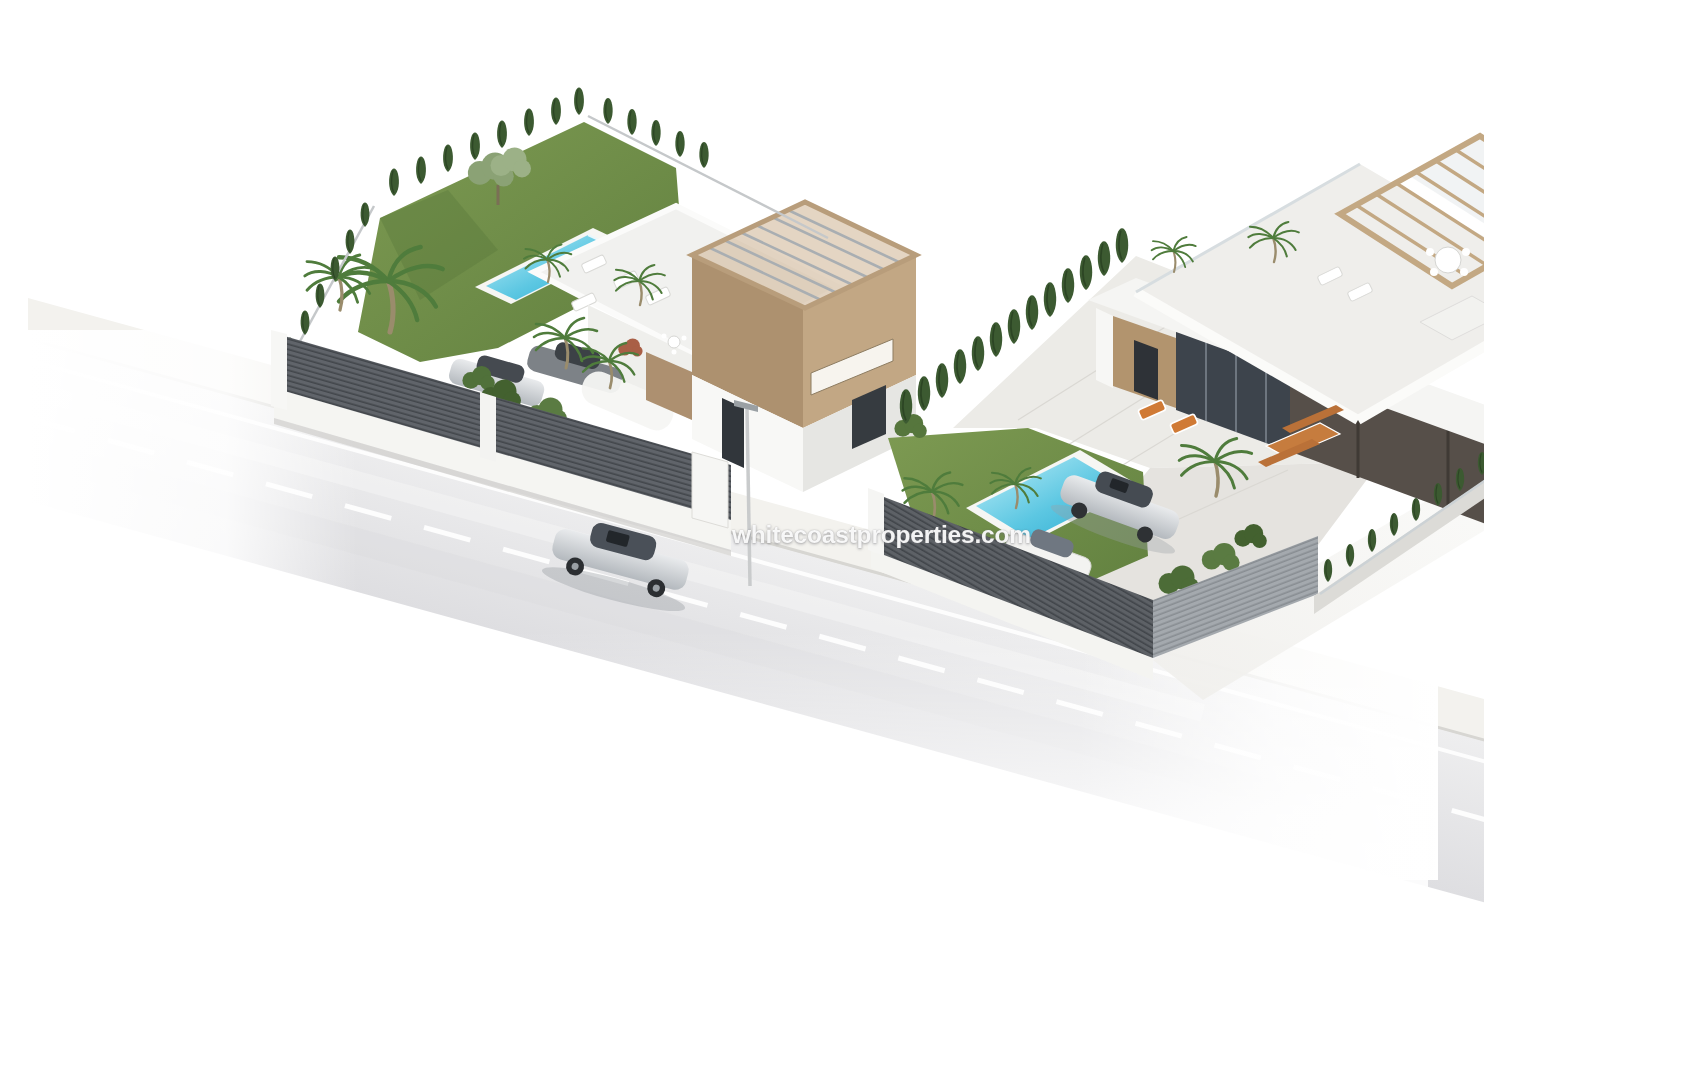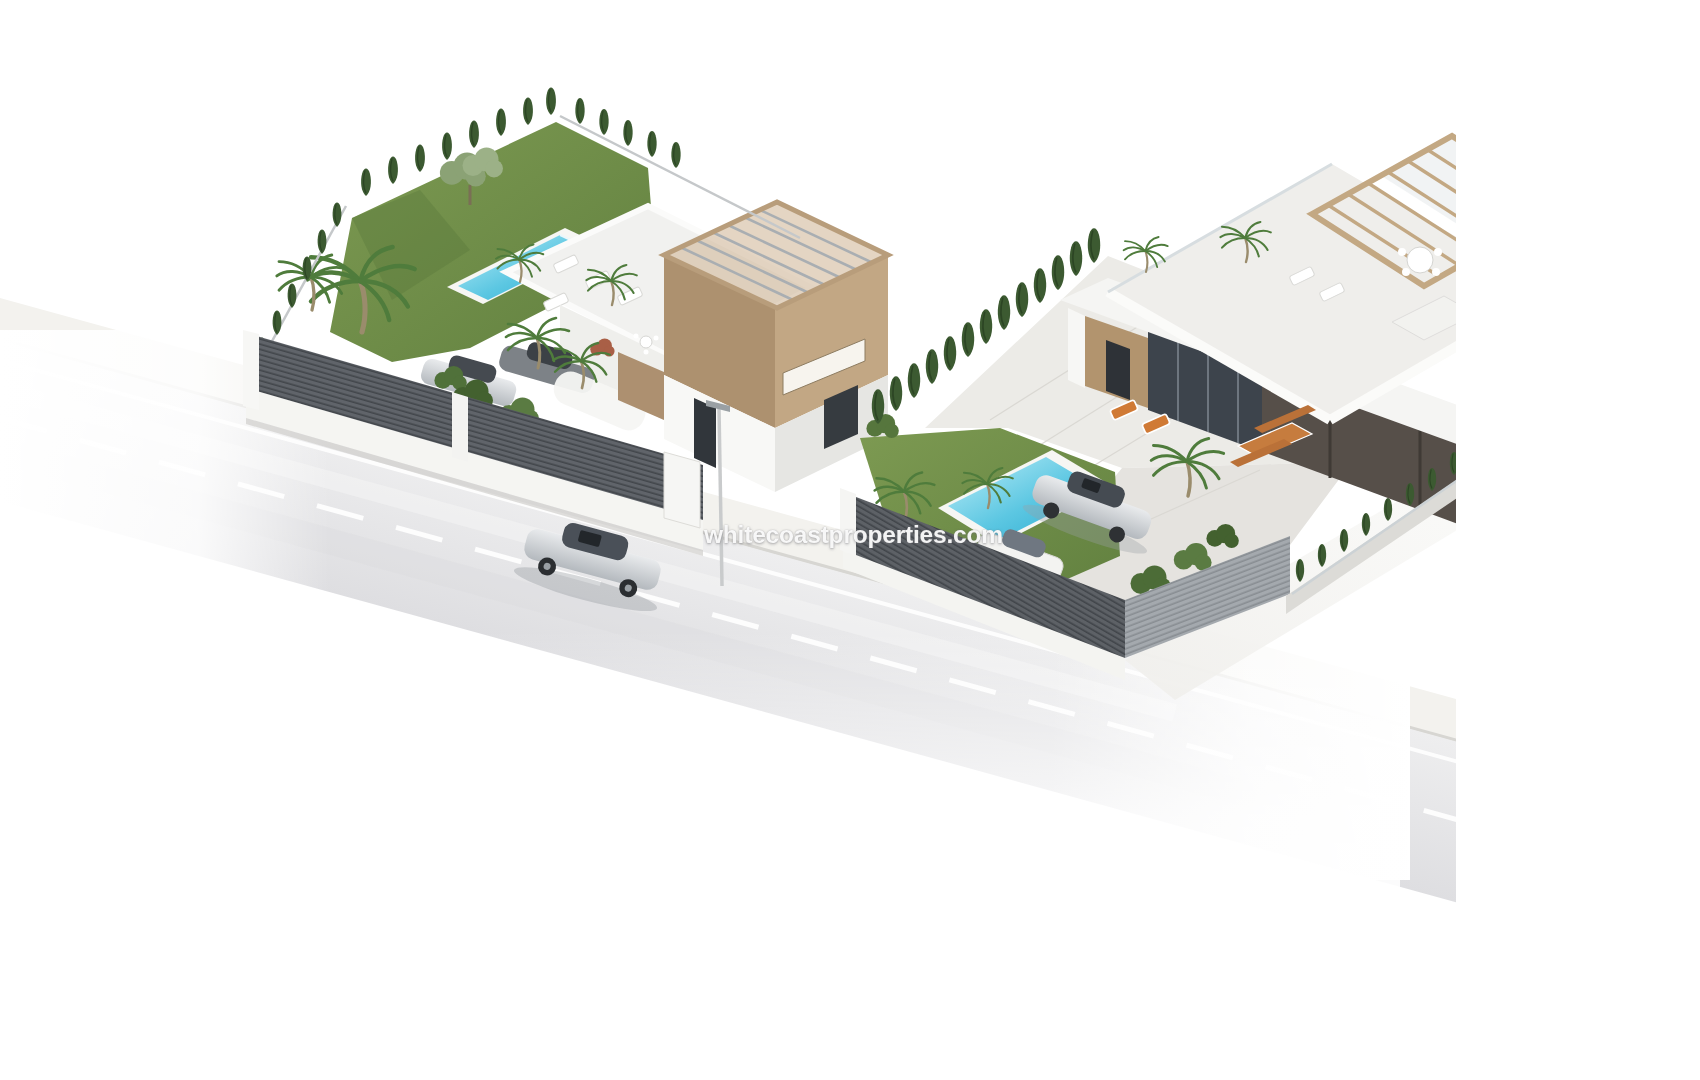--- a/index.html
+++ b/index.html
@@ -1,17 +1,17 @@
 <!DOCTYPE html>
 <html style="--background: #ffffff; --sidewalk: #f3f2ee; --road_light: #ededef; --road_dark: #dfdfe2; --lane_marking: #ffffff; --lawn: #73914a; --lawn_dark: #5d7b3b; --cypress: #3c5a31; --pool_water: #2fb3d8; --pool_water_light: #bfeef8; --pool_deck: #f6f6f3; --fence_dark: #5d6165; --fence_light: #a2a7ac; --wall_white: #f8f8f6; --wall_shade: #e6e6e3; --wood_tan: #c2a784; --wood_tan_dark: #ad916f; --wood_furniture: #c6803f; --facade_dark: #564f49; --glass_dark: #3d444c; --car_silver: #c8ccd0; --terrace_stone: #ecebe7;"><head>
 <meta charset="utf-8">
 <style>
   html,body{margin:0;padding:0;background:#fff;}
   .stage{position:relative;width:1456px;height:1080px;background:var(--background,#fff);
-         overflow:hidden;font-family:"Liberation Sans",sans-serif;}
+         overflow:hidden;font-family:"Liberation Sans",sans-serif;margin-left:28px;}
   .stage svg{position:absolute;left:0;top:0;}
   .watermark{position:absolute;left:704px;top:521px;width:300px;
              font-weight:bold;font-size:24.5px;letter-spacing:-0.2px;
              color:rgba(255,255,255,0.92);
              text-shadow:0 1px 3px rgba(110,110,115,.6),0 0 1px rgba(125,125,130,.5);
              font-family:"Liberation Sans",sans-serif;white-space:nowrap;}
 </style>
 </head>
 <body>
 

